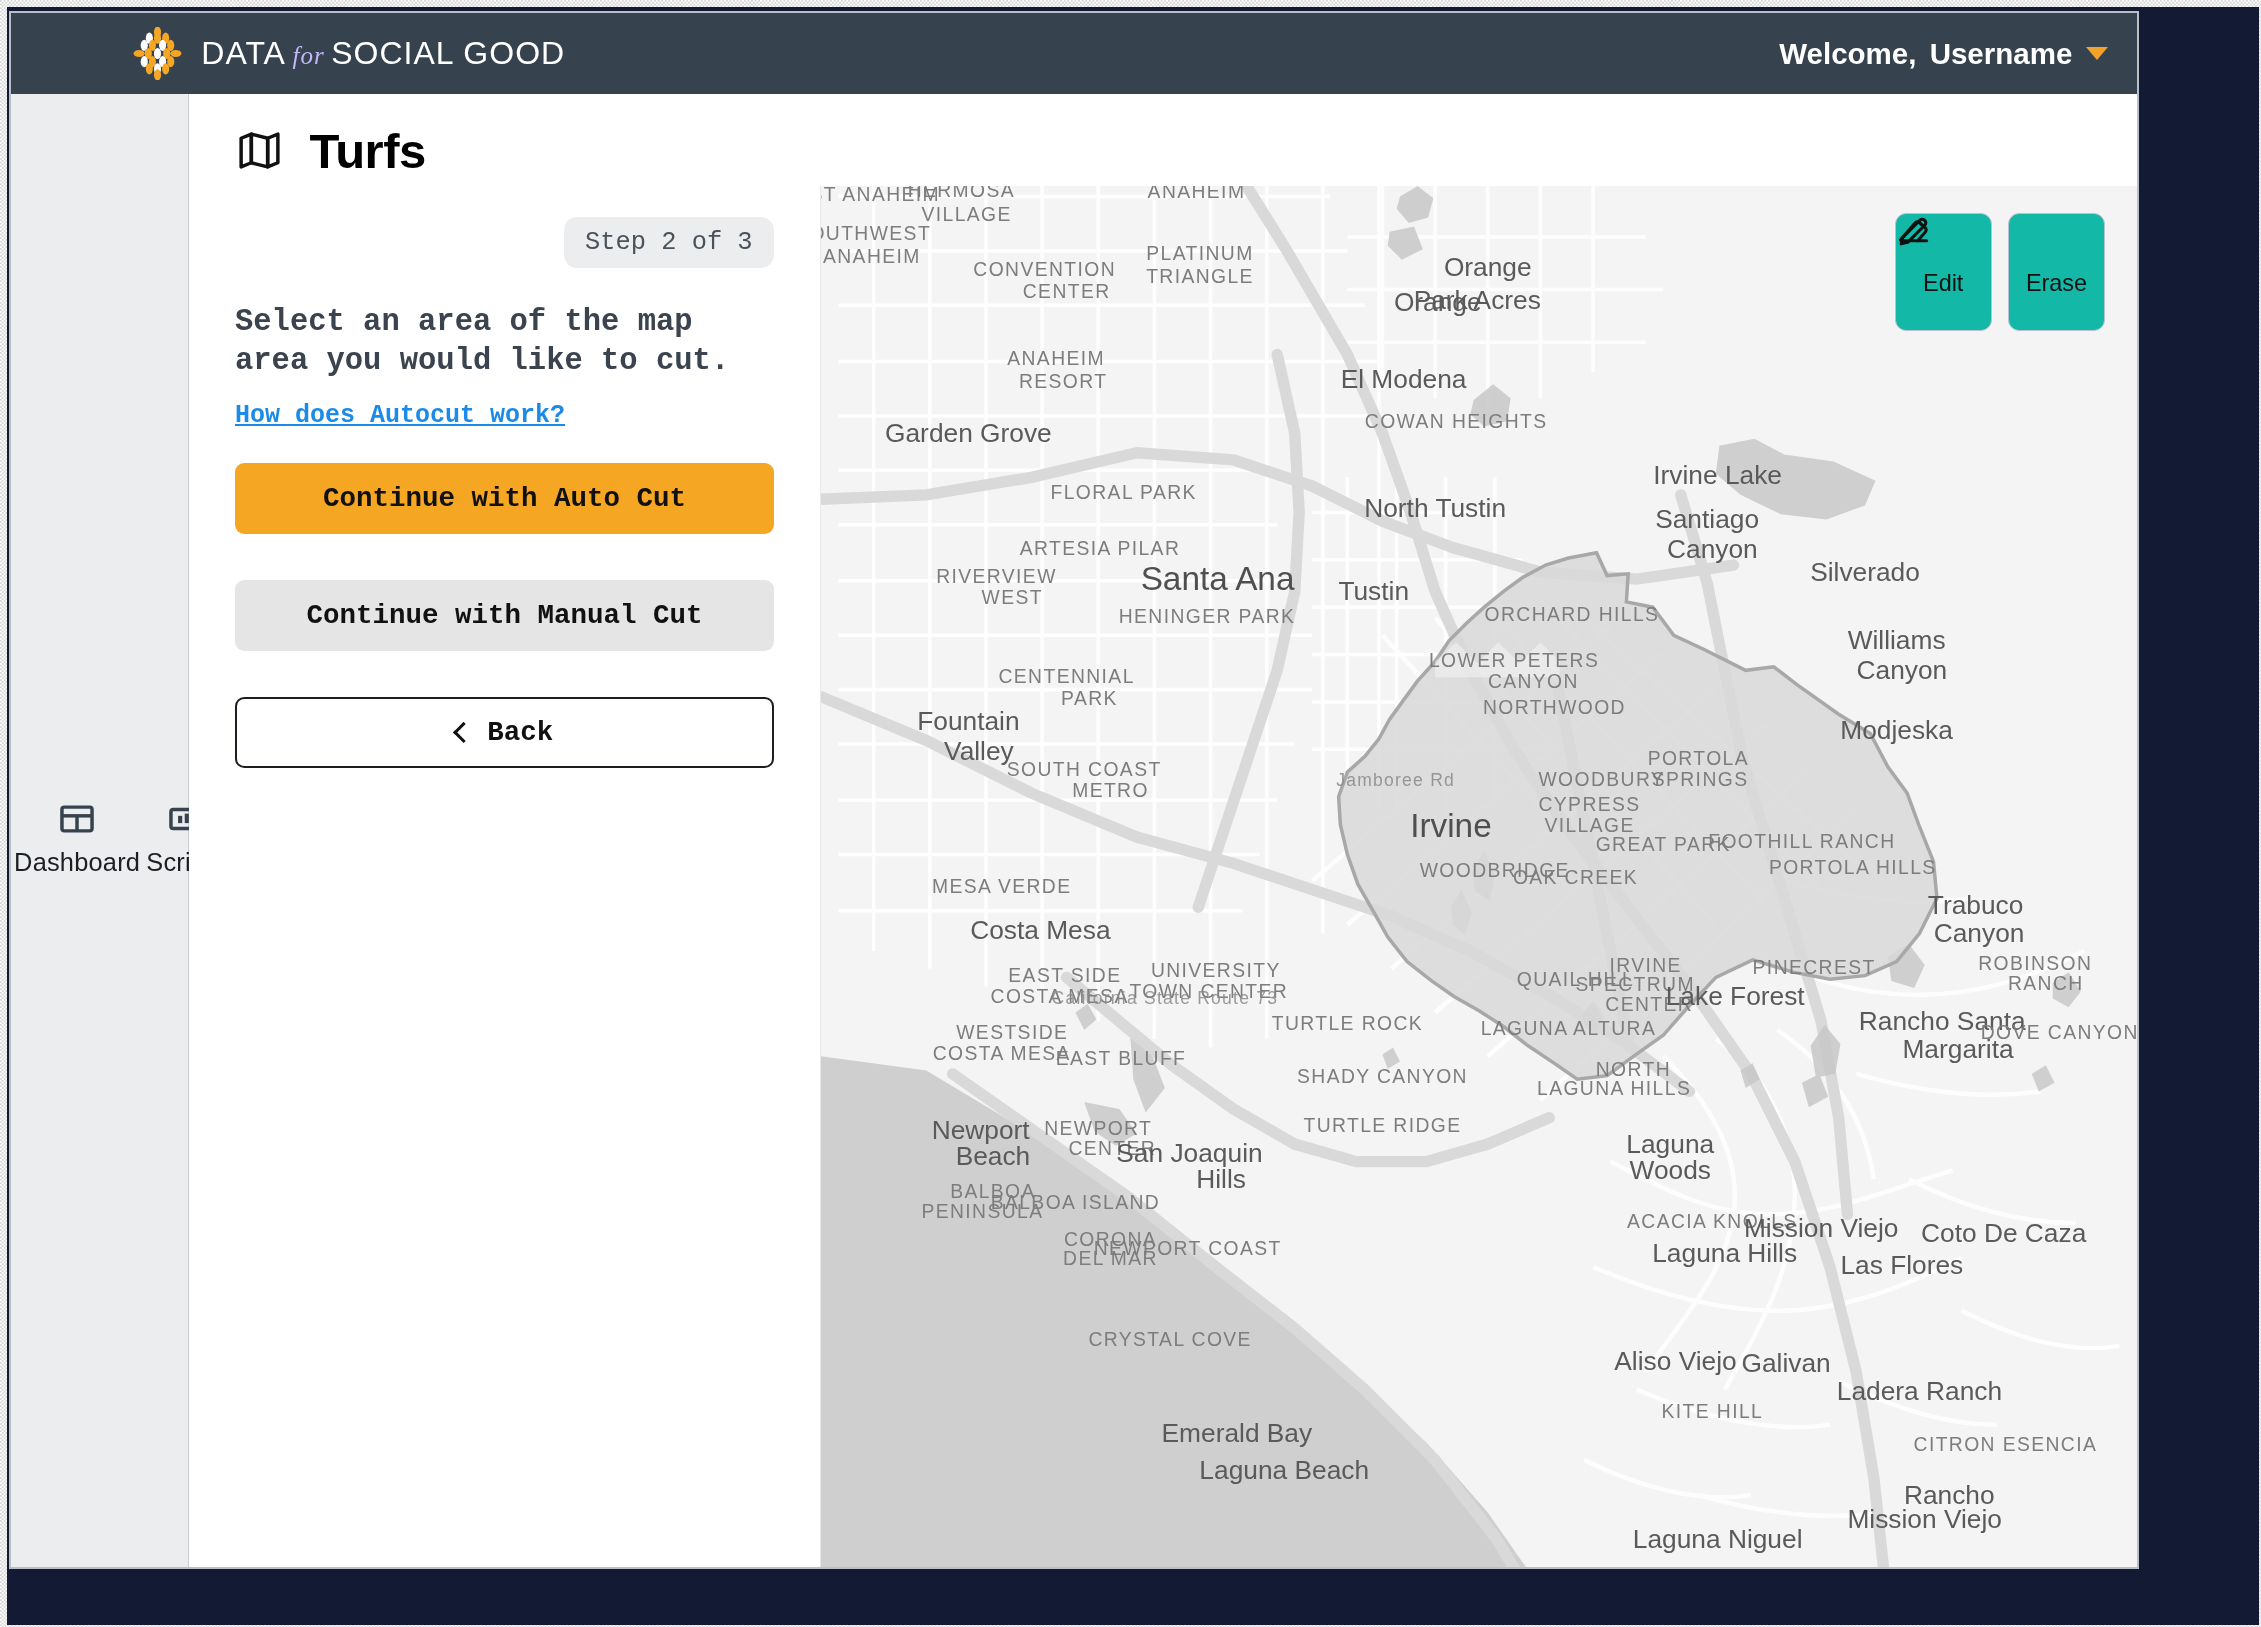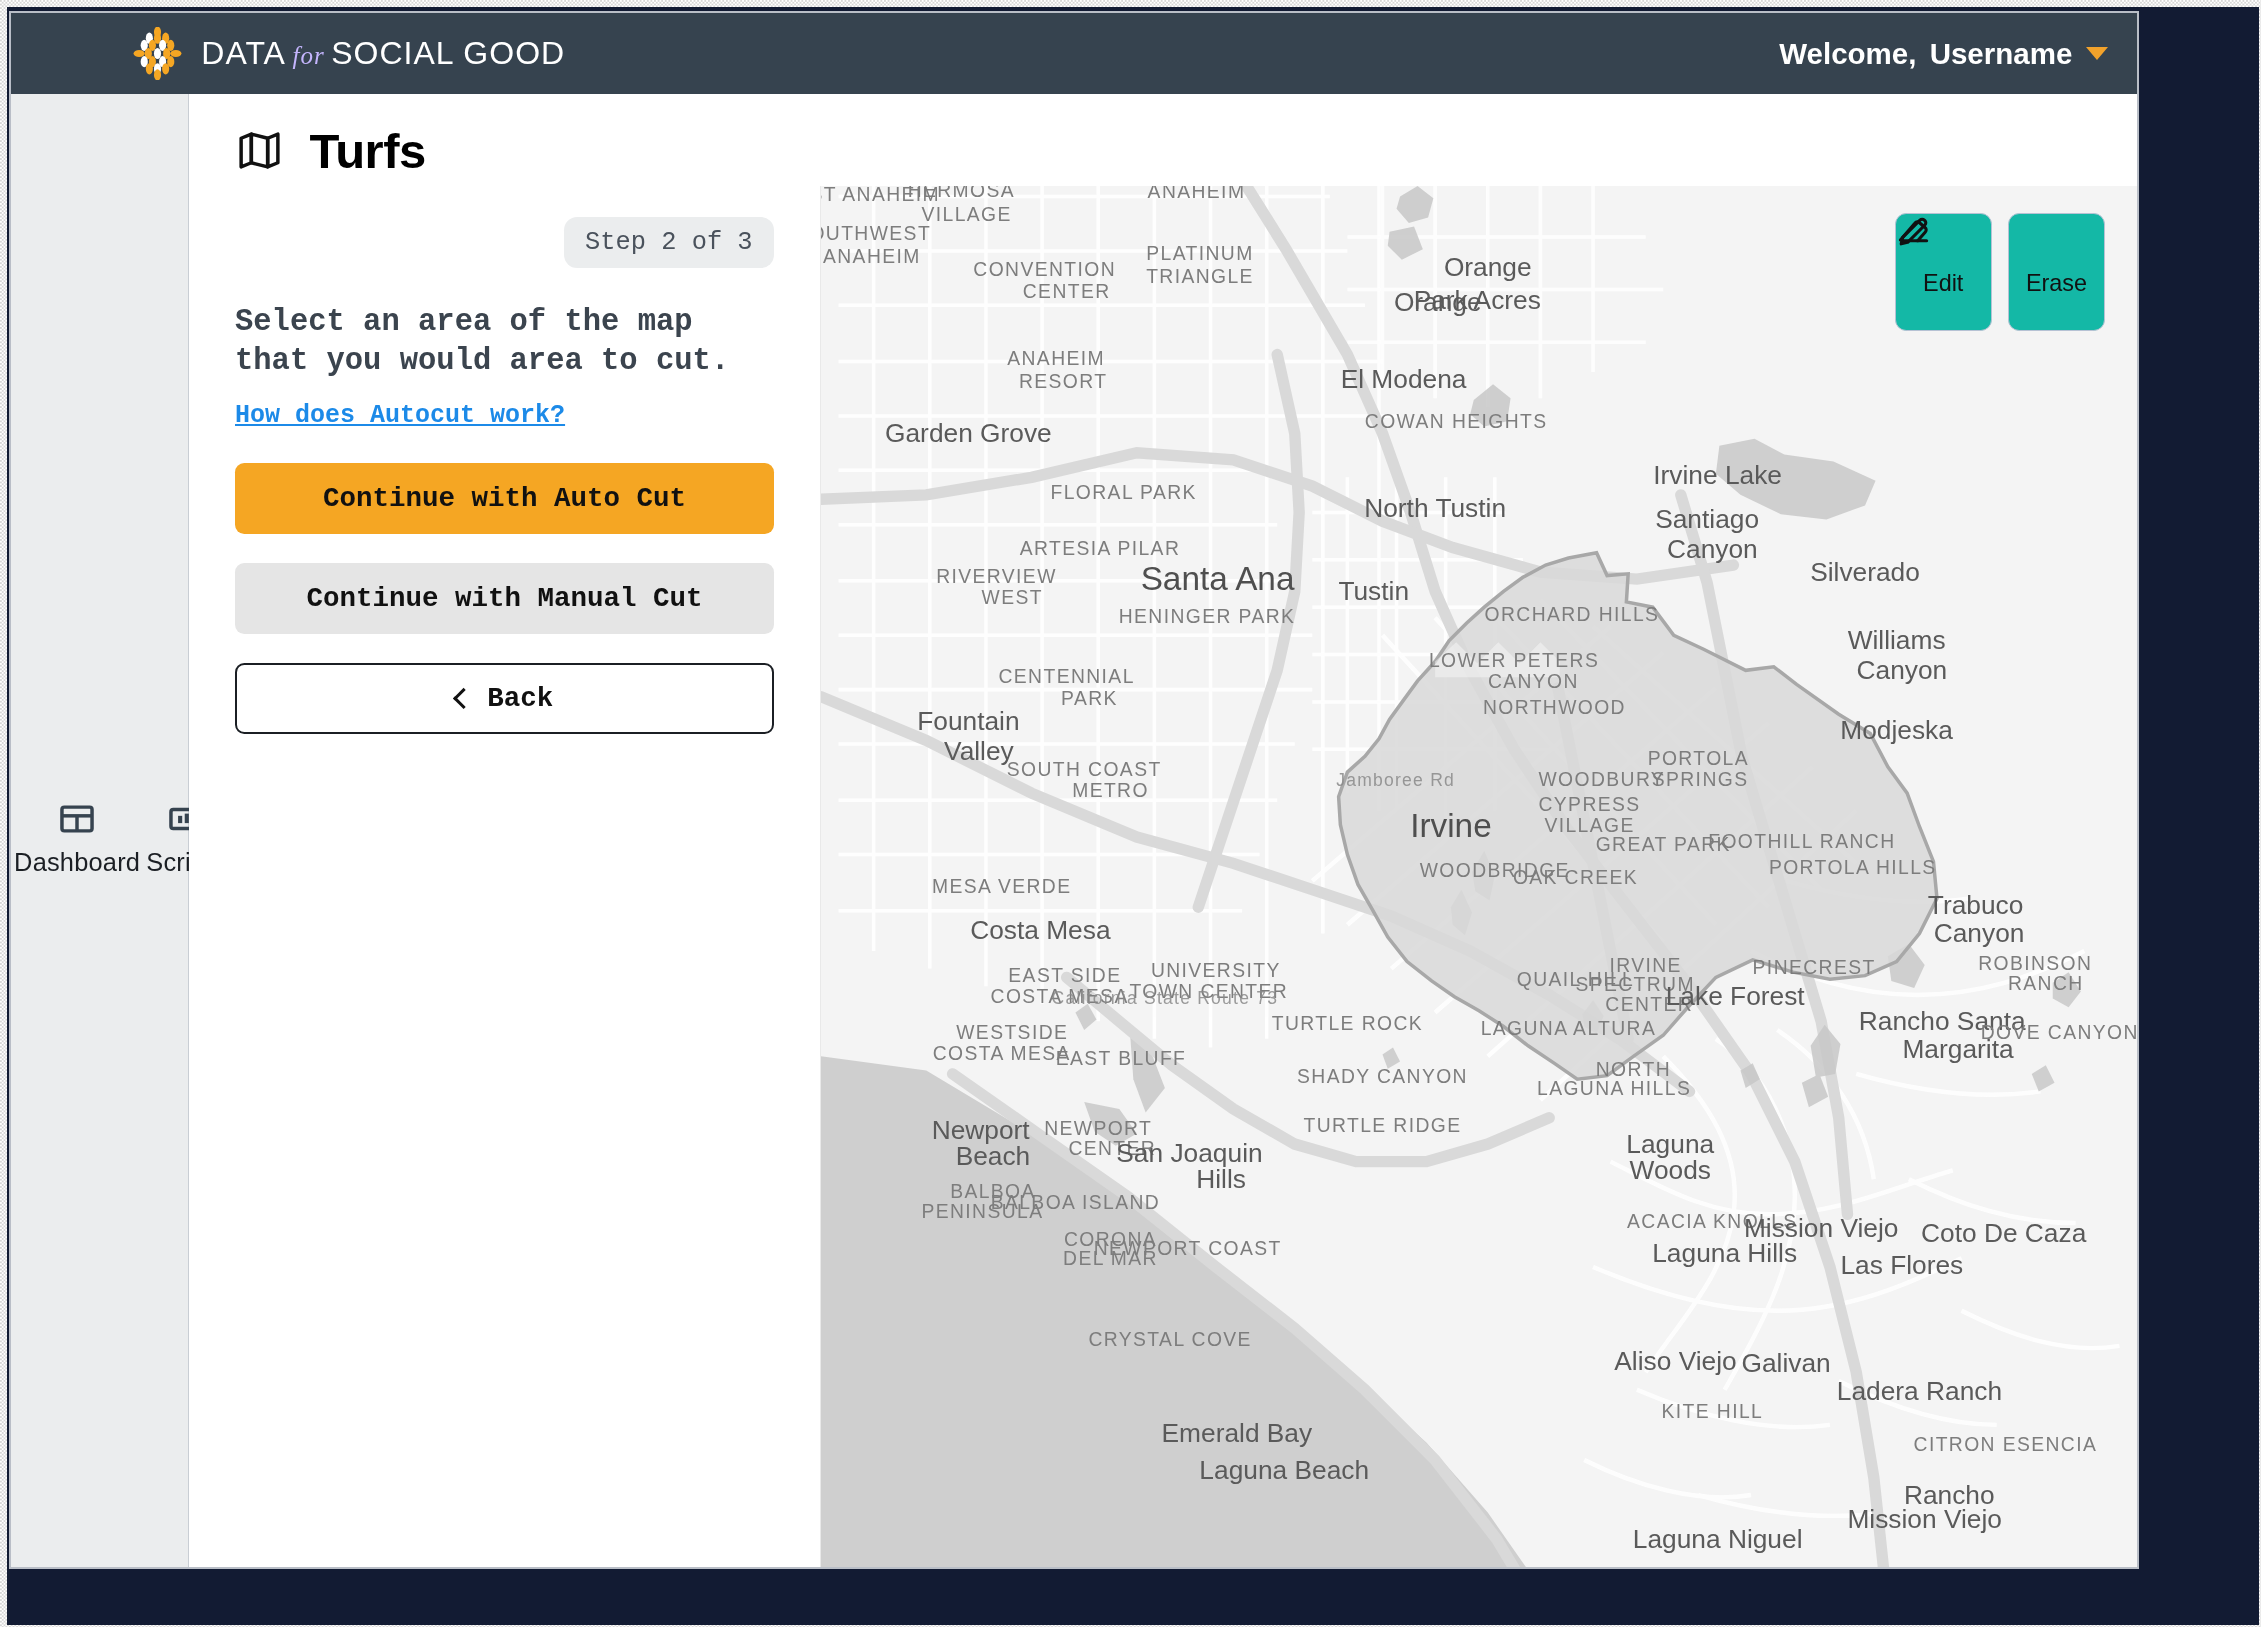--- a/index.html
+++ b/index.html
@@ -112,21 +112,21 @@
     line-height:1.28;max-width:514px;margin-bottom:20.3px;
   }
   .help-link{
     display:inline-block;font-size:25px;font-weight:700;
     color:#1c8ae8;text-decoration:underline;margin-bottom:33px;cursor:pointer;
     align-self:flex-start;
   }
   .btn{
     display:flex;align-items:center;justify-content:center;
     height:71px;border-radius:9.2px;font-size:27.5px;font-weight:700;
-    color:#111;cursor:pointer;margin-bottom:29px;
+    color:#111;cursor:pointer;margin-bottom:46px;
     box-sizing:border-box;
   }
   .btn-primary{background:#f5a623;}
   .btn-secondary{background:#e5e5e5;}
   .btn-ghost{background:#ffffff;border:2px solid #1b1f24;gap:13.2px;}
   .chev-left{
     display:inline-block;width:12.2px;height:12.2px;
     border-left:3.6px solid #111;border-bottom:3.6px solid #111;
     transform:rotate(45deg);margin-right:3.1px;
   }
@@ -286,21 +286,21 @@
           <h1 class="page-title">Turfs</h1>
         </div>
 
         <div class="content-row">
 
           <div class="controls">
             <div class="step-badge-row">
               <span class="step-badge">Step 2 of 3</span>
             </div>
 
-            <div class="prompt">Select an area of the map that you would area to cut.</div>
+            <div class="prompt">Select an area of the map area you would like to cut.</div>
 
             <a class="help-link">How does Autocut work?</a>
 
             <div class="btn btn-primary">Continue with Auto Cut</div>
             <div class="btn btn-secondary">Continue with Manual Cut</div>
             <div class="btn btn-ghost">
               <span class="chev-left"></span>
               <span>Back</span>
             </div>
           </div>

